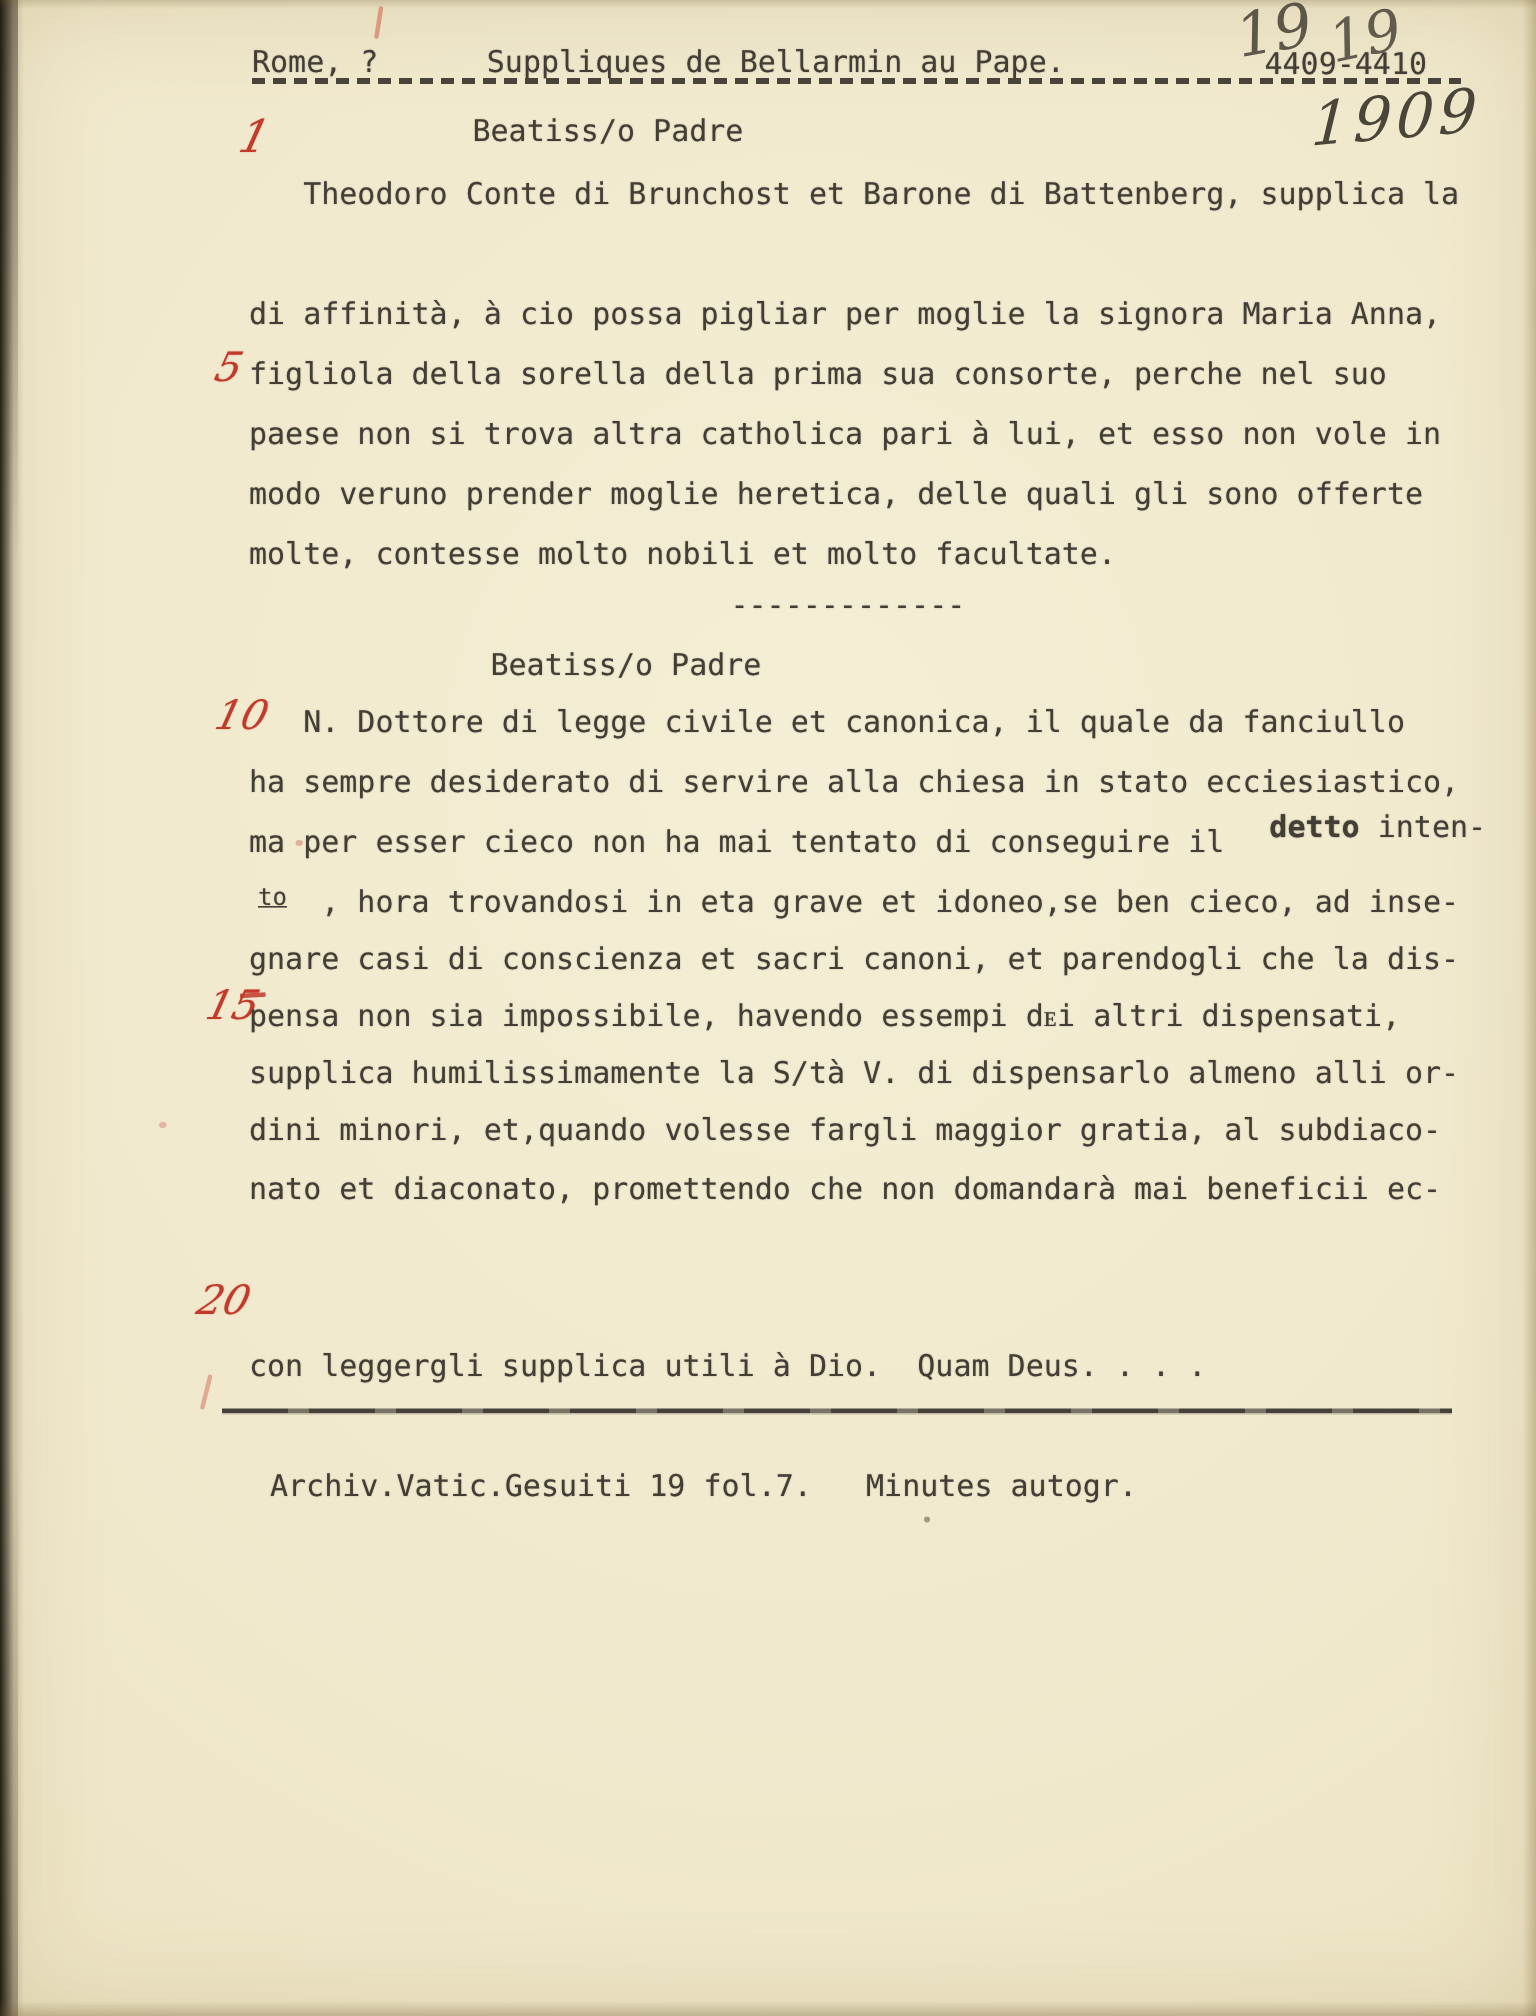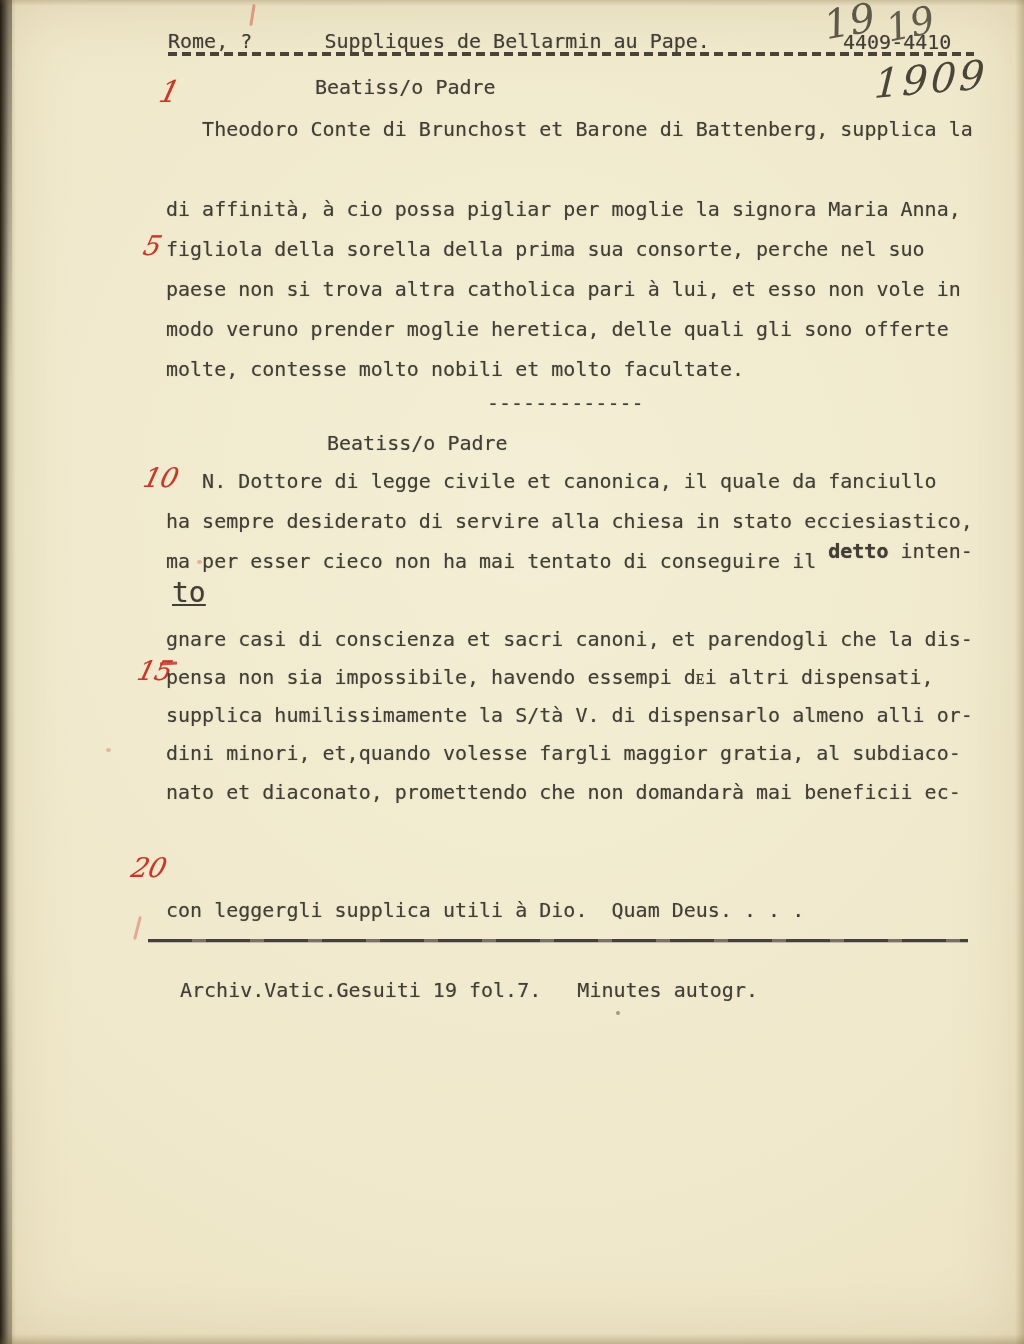--- a/index.html
+++ b/index.html
@@ -37,22 +37,22 @@
     text-shadow:0 0 1px rgba(66,62,53,.45);
   }
   .header-line{left:168px;}
   .salutation{left:315px;}
   .salutation2{left:327px;}
   .divider-line{left:487px;letter-spacing:0;}
   .typed-number{left:843px;}
   .footer-line{left:166px;margin-left:14px;}
 
   .sup{position:relative;top:-10px;}
-  .sup-bold{margin-left:12px;font-weight:bold;text-shadow:0 0 1px rgba(40,36,30,.8);}
-  .carry{position:absolute;left:172px;top:576px;font-size:28px;color:#423e35;
+  .sup-bold{margin-left:30px;font-weight:bold;text-shadow:0 0 1px rgba(40,36,30,.8);}
+  .carry{position:absolute;left:172px;top:588px;font-size:16px;color:#423e35;
     text-shadow:0 0 1px rgba(66,62,53,.45);text-decoration:underline;}
 
   
   .dash-rule{
     position:absolute;left:168px;top:52px;width:806px;height:4px;
     background:repeating-linear-gradient(to right, #48443a 0 9px, rgba(72,68,58,0) 9px 14px);
   }
   .solid-rule{
     position:absolute;left:148px;top:939px;width:820px;height:3px;
     background:repeating-linear-gradient(to right, #45413a 0 44px, rgba(69,65,58,.7) 44px 58px);
@@ -123,20 +123,21 @@
   <div class="line" style="top:356px">molte, contesse molto nobili et molto facultate.</div>
 
   <div class="line divider-line" style="top:390px">-------------</div>
 
   <div class="line salutation2" style="top:430px">Beatiss/o Padre</div>
   <div class="redmark red-10">10</div>
   <div class="line" style="top:468px">   N. Dottore di legge civile et canonica, il quale da fanciullo</div>
   <div class="line" style="top:508px">ha sempre desiderato di servire alla chiesa in stato ecciesiastico,</div>
   <div class="line" style="top:548px"><span>ma per esser cieco non ha mai tentato di conseguire il</span><span class="sup sup-bold">detto</span><span class="sup"> inten-</span></div>
   <span class="carry">to</span>
+  <div class="line" style="top:588px">    , hora trovandosi in eta grave et idoneo,se ben cieco, ad inse-</div>
   <div class="line" style="top:626px">gnare casi di conscienza et sacri canoni, et parendogli che la dis-</div>
   <div class="redmark red-15">15</div>
   <div class="red-15-bar"></div>
   <div class="line" style="top:664px">pensa non sia impossibile, havendo essempi dᴇi altri dispensati,</div>
   <div class="line" style="top:702px">supplica humilissimamente la S/tà V. di dispensarlo almeno alli or-</div>
   <div class="line" style="top:740px">dini minori, et,quando volesse fargli maggior gratia, al subdiaco-</div>
   <div class="line" style="top:779px">nato et diaconato, promettendo che non domandarà mai beneficii ec-</div>
   <div class="redmark red-20">20</div>
   <div class="line" style="top:897px">con leggergli supplica utili à Dio.  Quam Deus. . . .</div>
 

